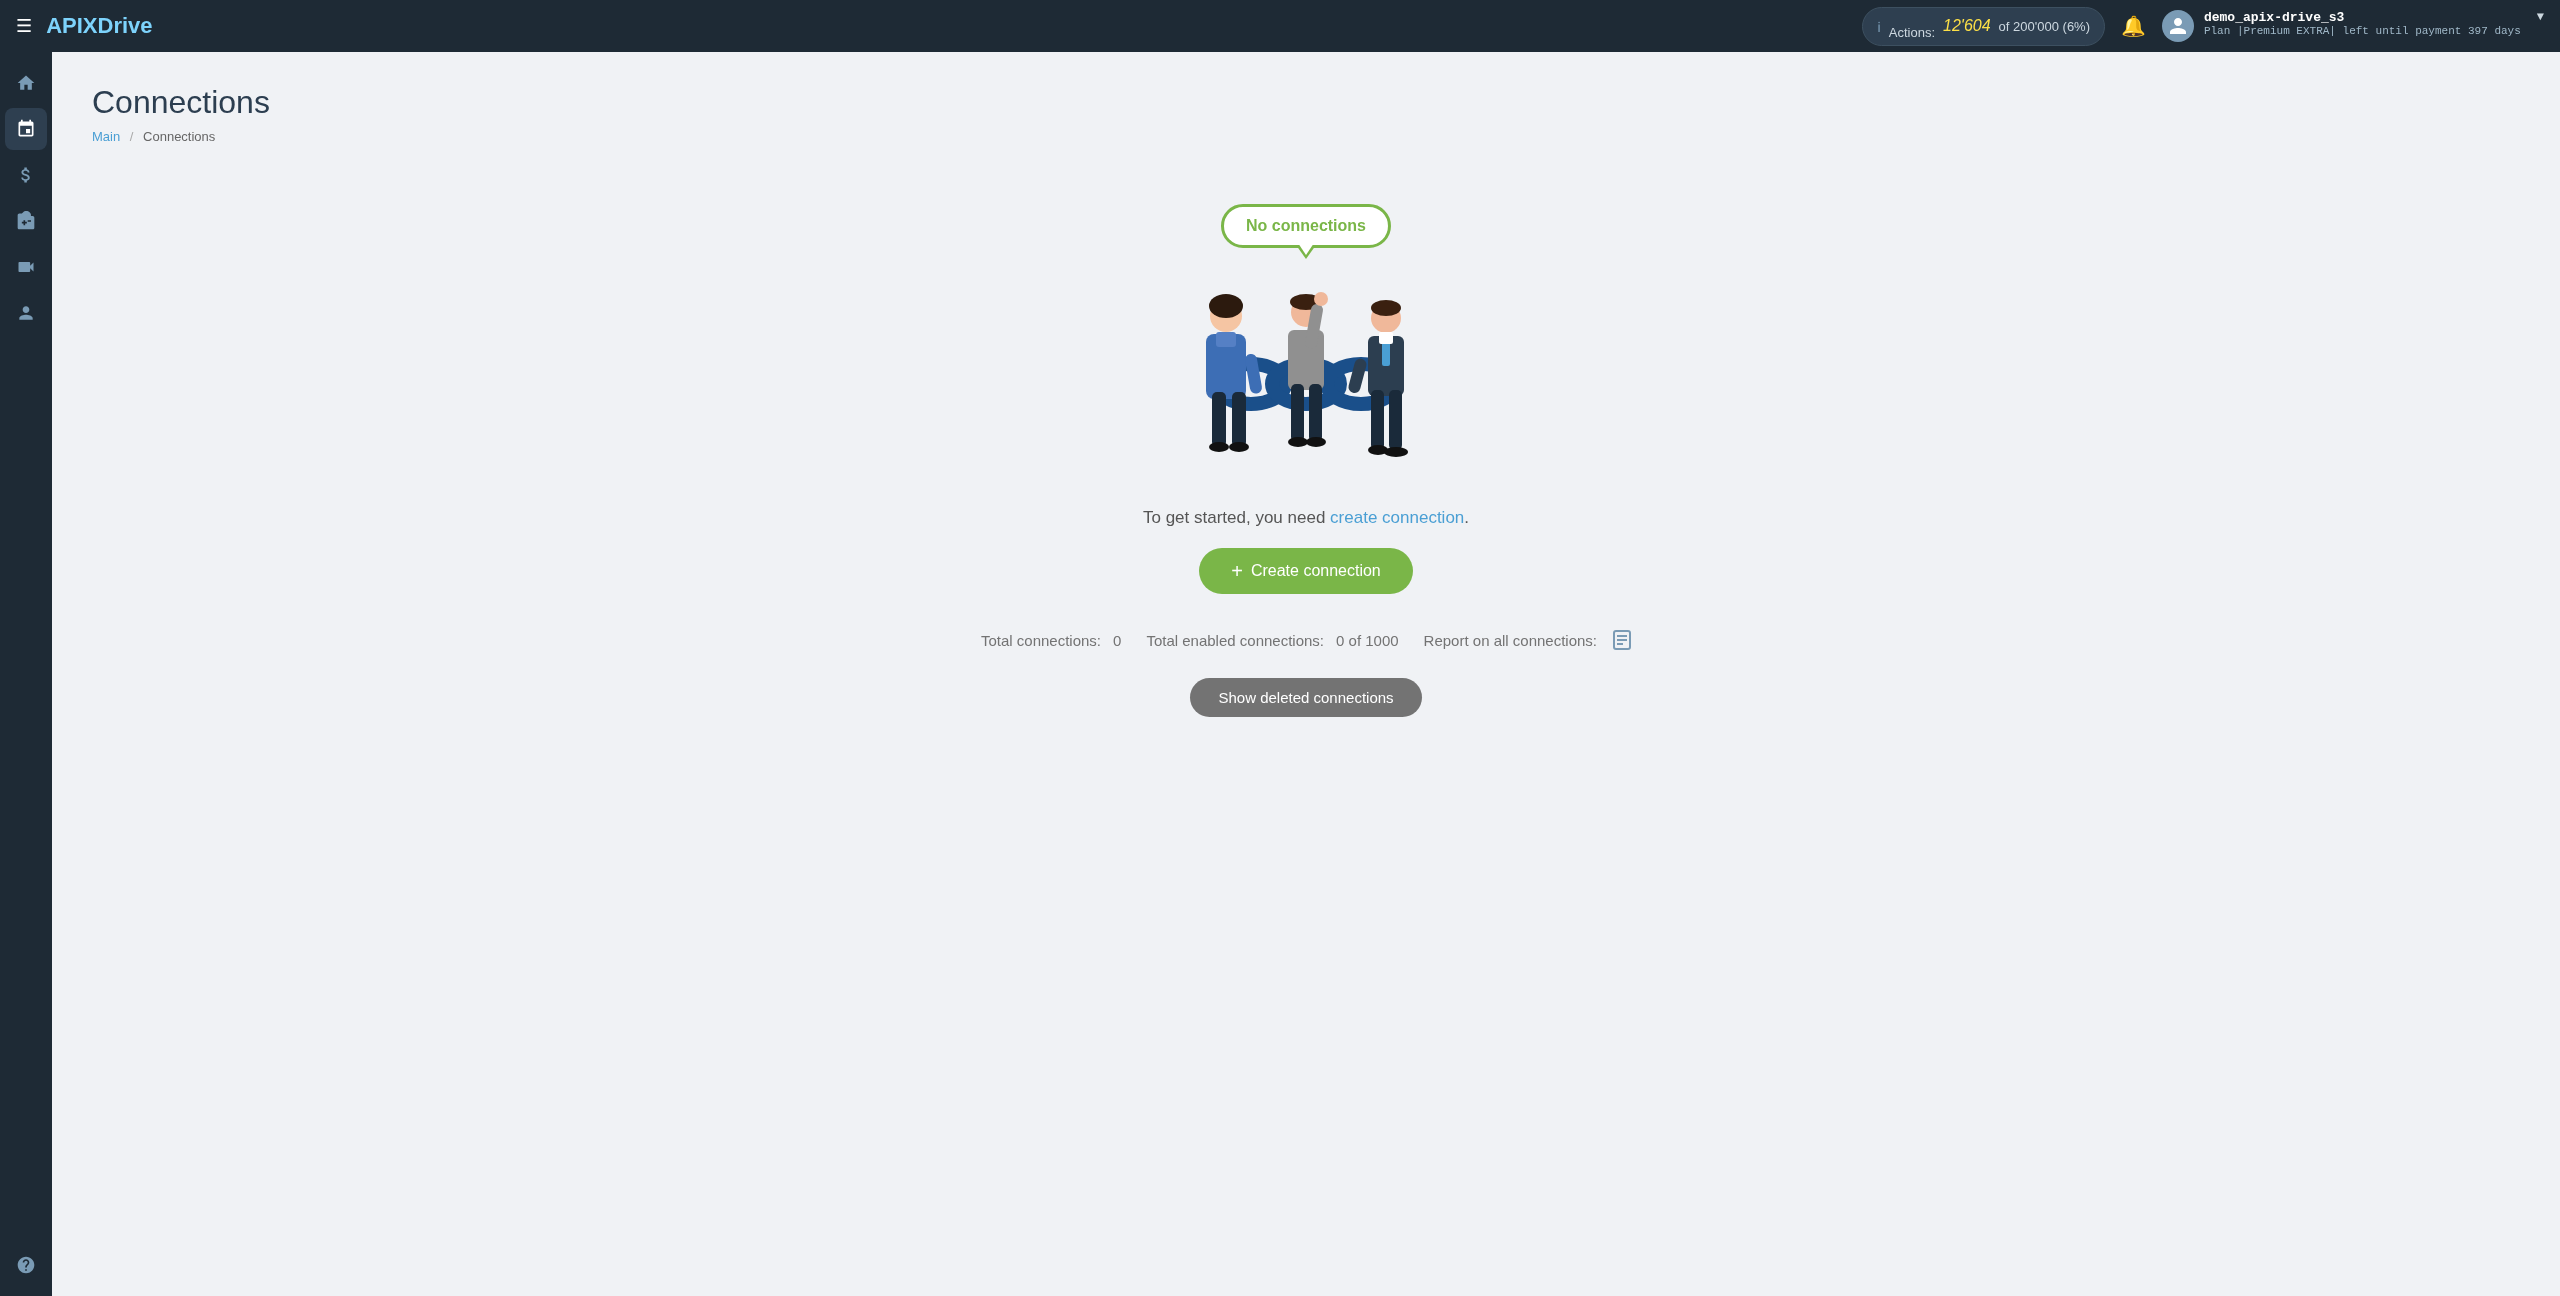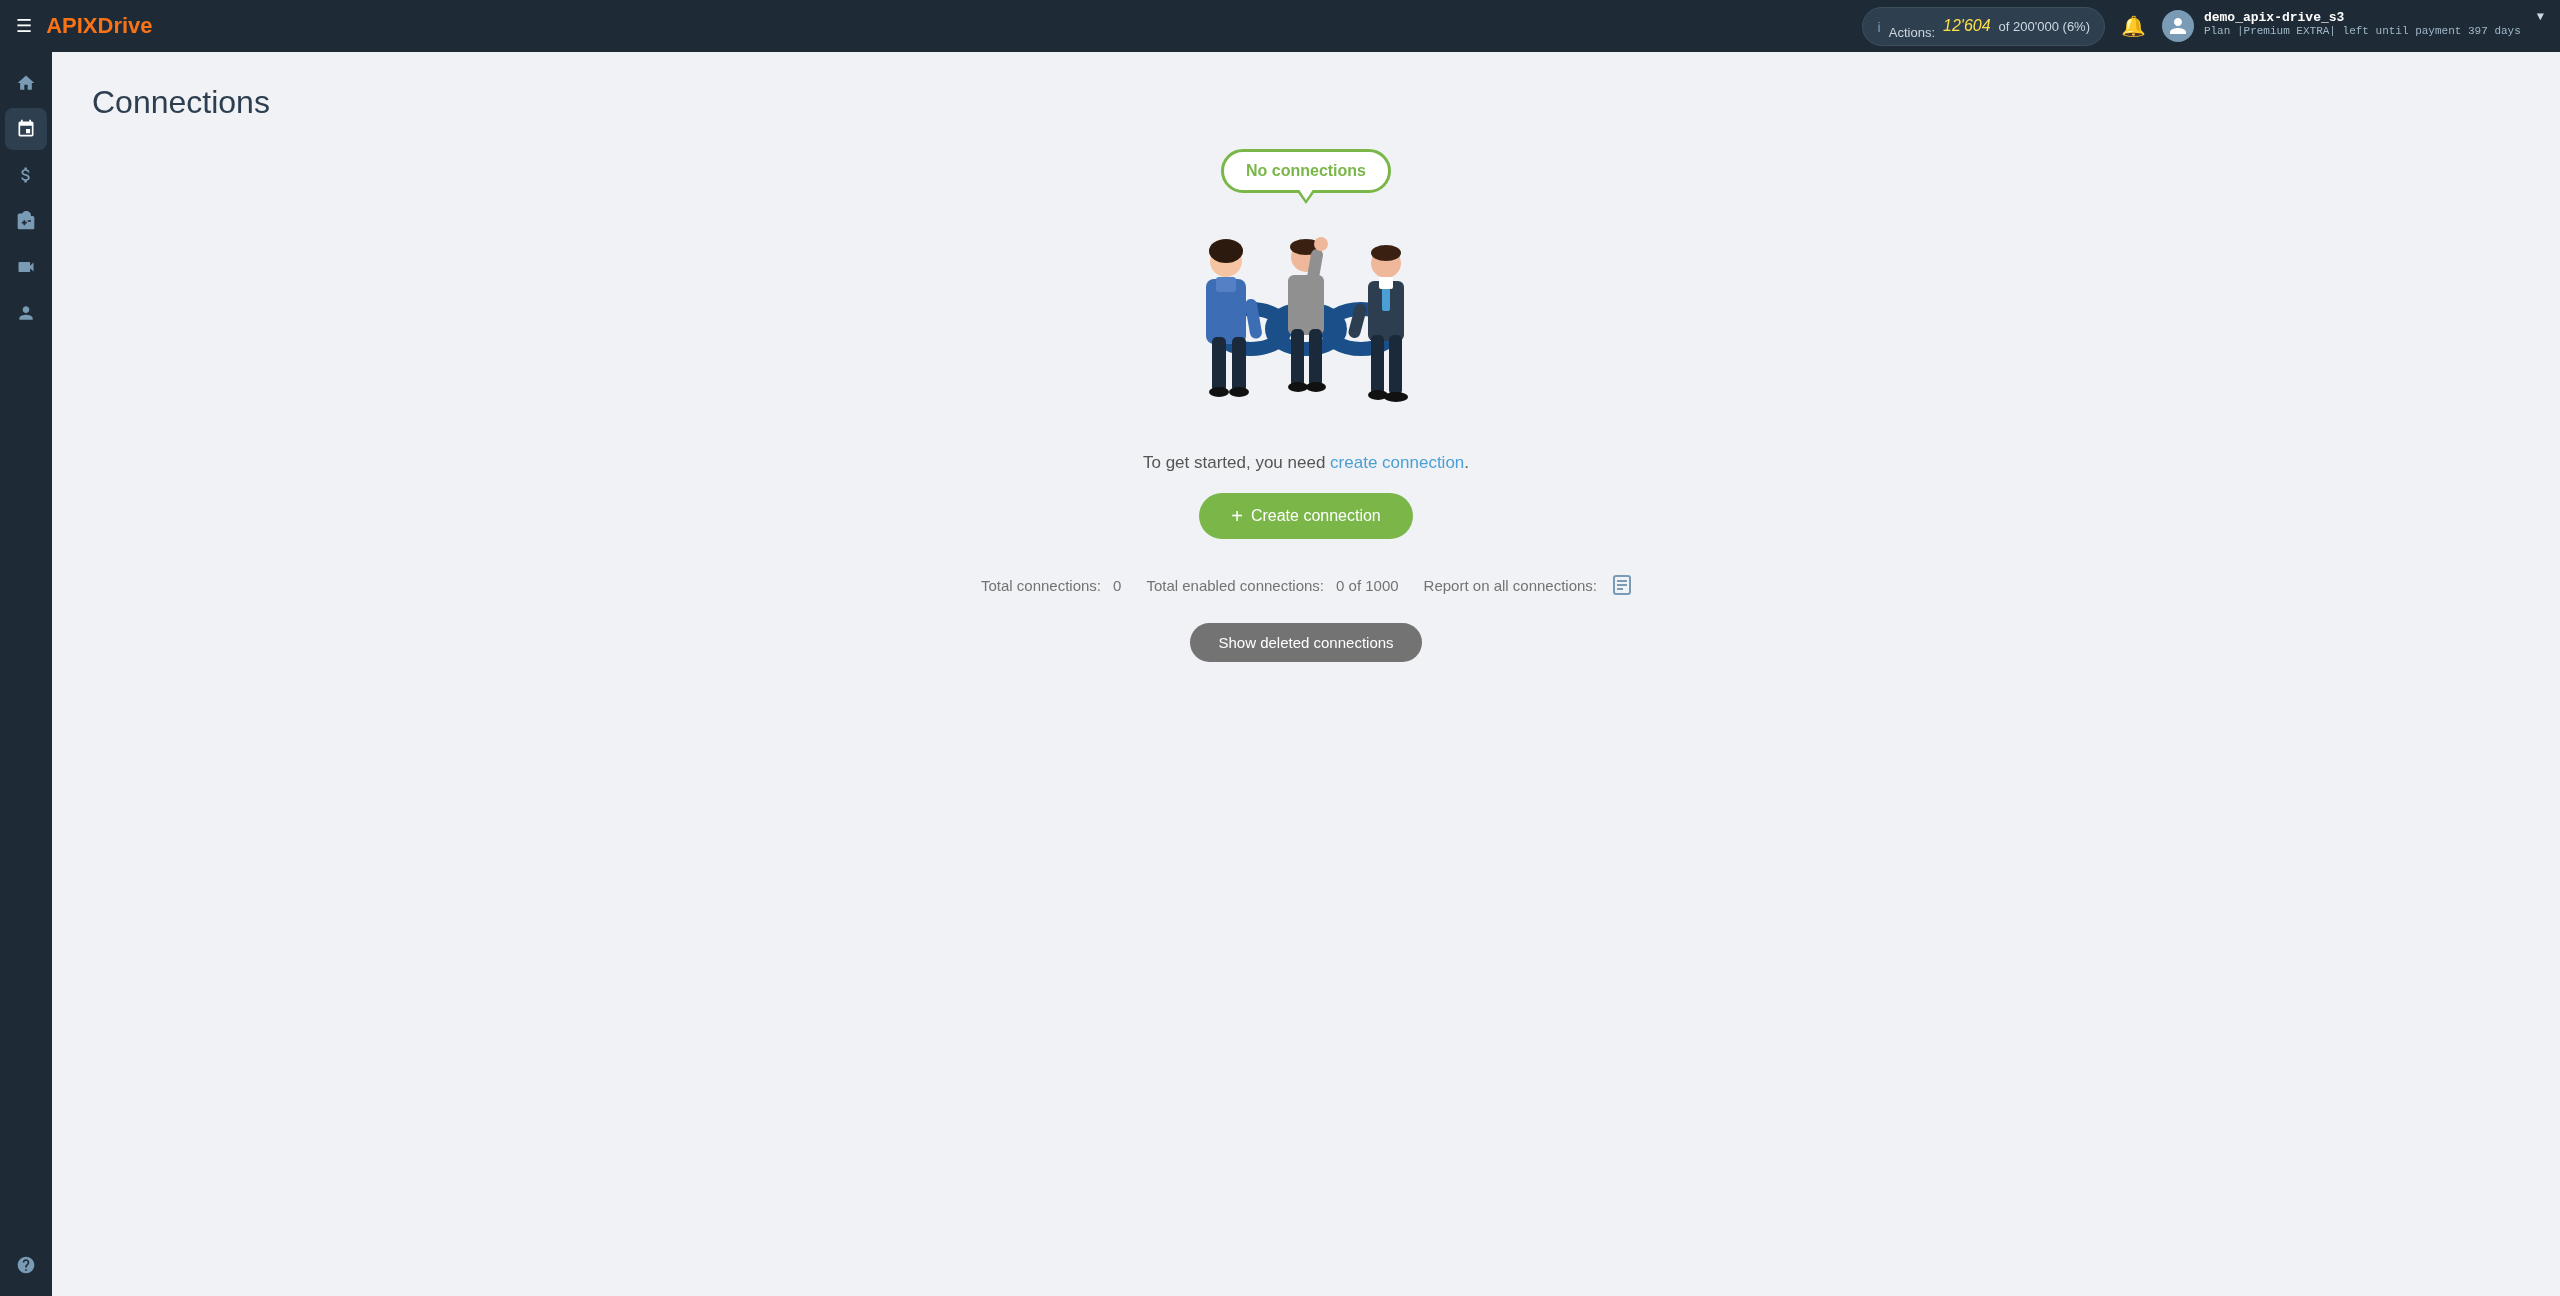--- a/index.html
+++ b/index.html
@@ -24,21 +24,21 @@
     .logo {
       display: flex;
       align-items: center;
       margin-right: auto;
     }
     .logo-text {
       font-size: 22px;
       font-weight: 700;
       color: #fff;
     }
-    .logo-text span { color: #f97316; }
+    .logo-text span { color: #7dd3fc; }
     .logo-x { color: #f0c800; font-weight: 900; }
 
     .actions-badge {
       background: #2e3f50;
       border: 1px solid #3d5060;
       border-radius: 20px;
       padding: 5px 14px;
       display: flex;
       align-items: center;
       gap: 8px;
@@ -356,20 +356,25 @@
     </div>
     <div class="sidebar-item" title="Help" style="margin-top: auto; margin-bottom: 10px;">
       <svg width="20" height="20" viewBox="0 0 24 24" fill="currentColor">
         <path d="M12 2C6.48 2 2 6.48 2 12s4.48 10 10 10 10-4.48 10-10S17.52 2 12 2zm1 17h-2v-2h2v2zm2.07-7.75l-.9.92C13.45 12.9 13 13.5 13 15h-2v-.5c0-1.1.45-2.1 1.17-2.83l1.24-1.26c.37-.36.59-.86.59-1.41 0-1.1-.9-2-2-2s-2 .9-2 2H8c0-2.21 1.79-4 4-4s4 1.79 4 4c0 .88-.36 1.68-.93 2.25z"></path>
       </svg>
     </div>
   </aside>
 
   <main class="main-content">
     <h1 class="page-title">Connections</h1>
+    <div class="breadcrumb">
+      <a href="#">Main</a>
+      <span class="breadcrumb-sep">/</span>
+      <span class="breadcrumb-current">Connections</span>
+    </div>
 
     <div class="empty-state">
 
       <div class="illustration">
 
         <div class="cloud-container">
           <div class="cloud-bubble">No connections</div>
         </div>
 
         <svg class="people-chain-svg" width="340" height="220" viewBox="0 0 340 220">

